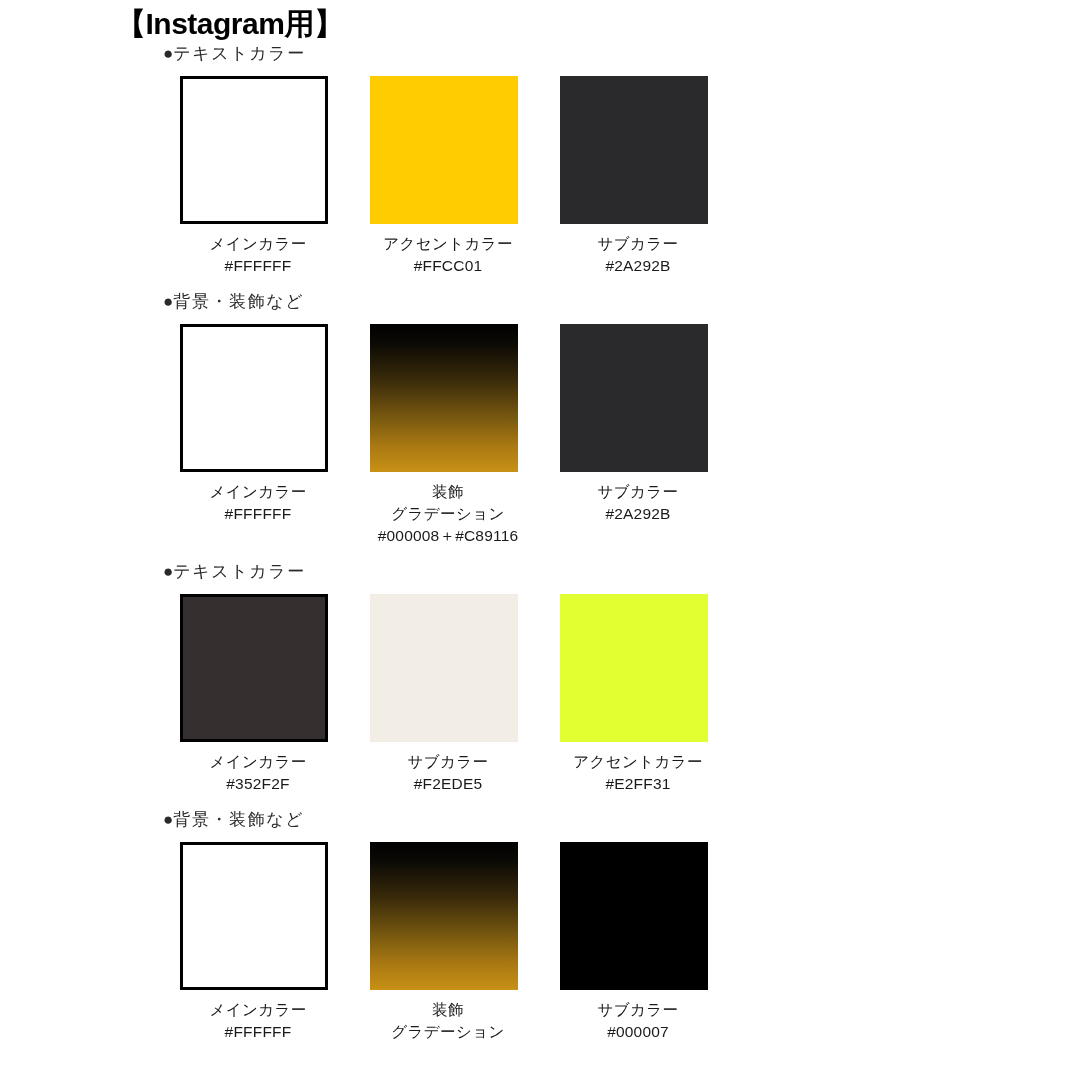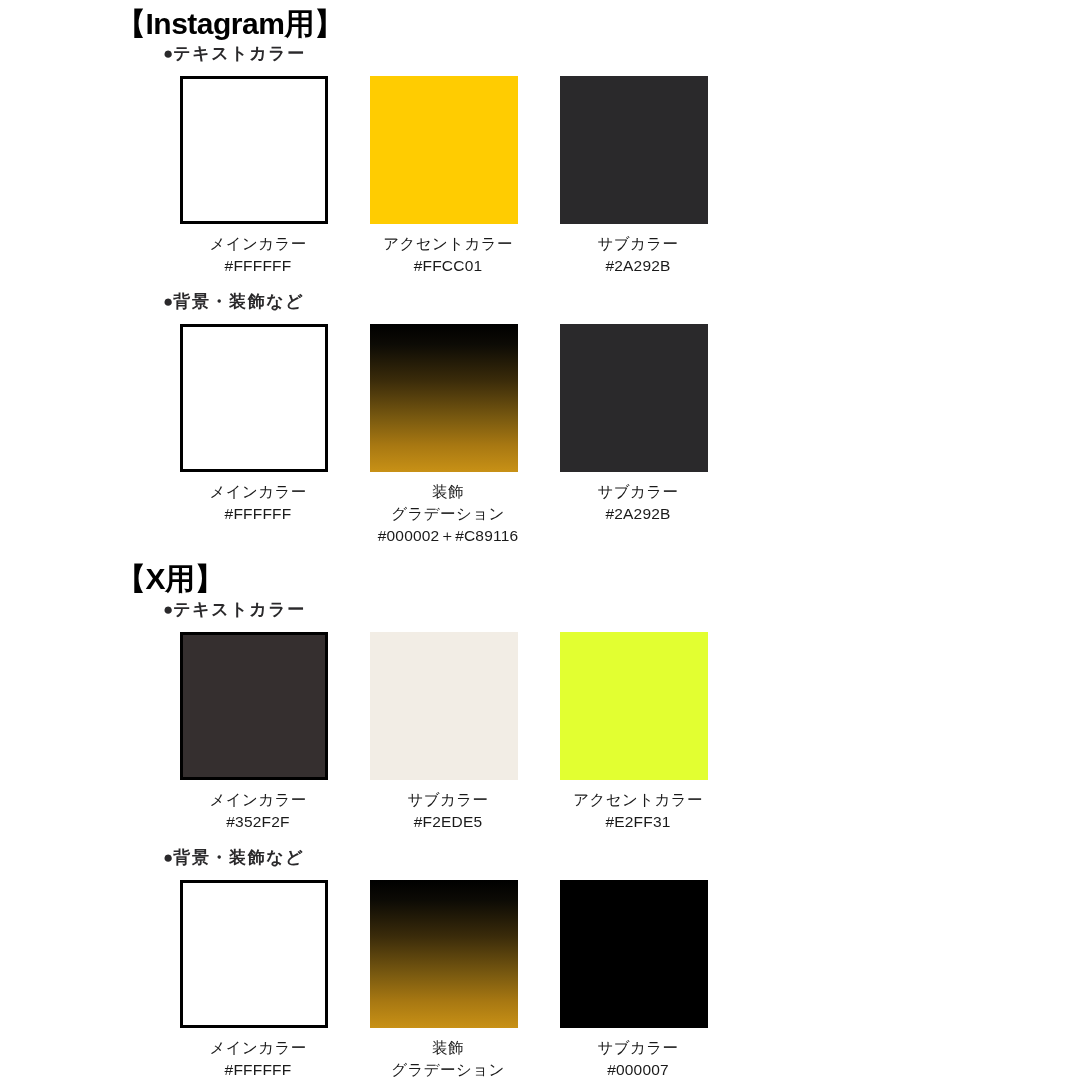--- a/index.html
+++ b/index.html
@@ -28,21 +28,21 @@
     font-size: 30px;
     font-weight: 700;
     letter-spacing: -0.5px;
     color: #000000;
     margin: 0 0 2px 0;
     padding-left: 116px;
     line-height: 1.18;
   }
   .subsection-title {
     font-size: 17px;
-    font-weight: 700;
+    font-weight: 400;
     color: #2a292b;
     padding-left: 163px;
     margin: 0;
     line-height: 1.35;
     letter-spacing: 1.6px;
   }
   .subsection-title .bullet {
     letter-spacing: 0;
   }
   .swatch-row {
@@ -122,35 +122,34 @@
           <div class="swatch-caption">
             <span class="caption-line">メインカラー</span>
             <span class="caption-line hex">#FFFFFF</span>
           </div>
         </div>
         <div class="swatch-cell">
           <div class="swatch-chip" style="background: linear-gradient(rgb(0, 0, 0) 0%, rgb(13, 11, 5) 14%, rgb(58, 43, 10) 38%, rgb(122, 90, 16) 64%, rgb(168, 120, 18) 82%, rgb(200, 145, 22) 100%);"></div>
           <div class="swatch-caption">
             <span class="caption-line">装飾</span>
             <span class="caption-line">グラデーション</span>
-            <span class="caption-line hex">#000002＋#C89116</span>
+            <span class="caption-line hex">#000008＋#C89116</span>
           </div>
         </div>
         <div class="swatch-cell">
           <div class="swatch-chip" style="background: rgb(42, 41, 43);"></div>
           <div class="swatch-caption">
             <span class="caption-line">サブカラー</span>
             <span class="caption-line hex">#2A292B</span>
           </div>
         </div>
       </div>
       <div class="gap-after-row"></div>
     </div>
     <div class="section">
-      <h2 class="section-title">【X用】</h2>
       <div class="subsection-title"><span class="bullet" style="color: rgb(42, 41, 43);">●</span><span>テキストカラー</span></div>
       <div class="swatch-row">
         <div class="swatch-cell">
           <div class="swatch-chip bordered" style="background: rgb(53, 47, 47); border-color: rgb(0, 0, 0);"></div>
           <div class="swatch-caption">
             <span class="caption-line">メインカラー</span>
             <span class="caption-line hex">#352F2F</span>
           </div>
         </div>
         <div class="swatch-cell">

